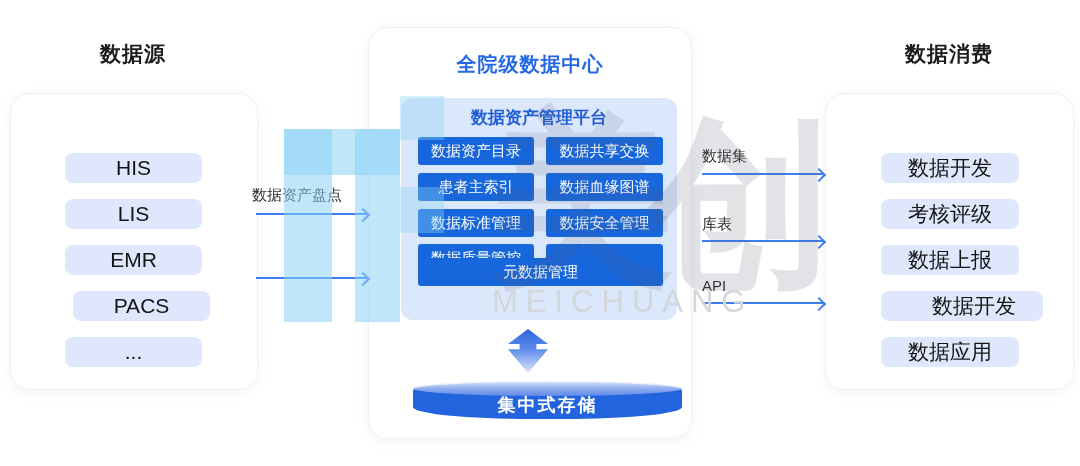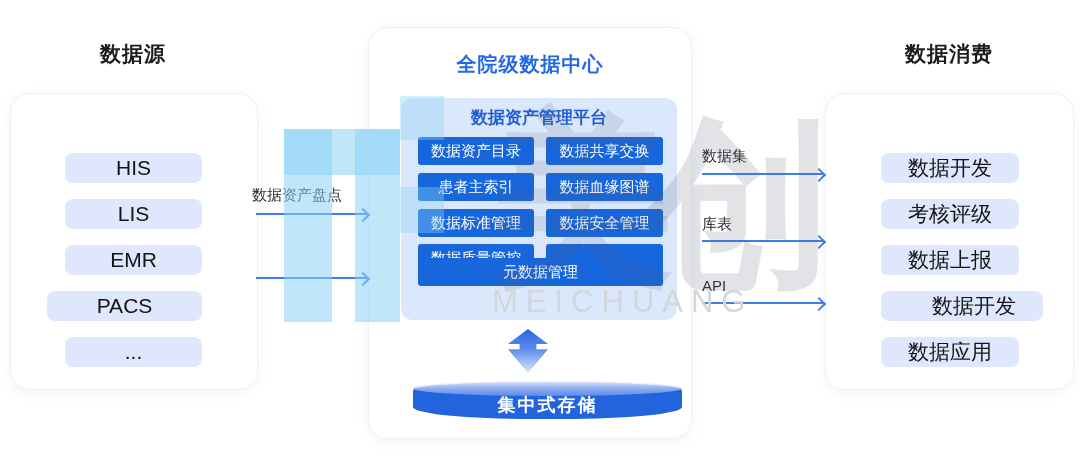--- a/index.html
+++ b/index.html
@@ -66,21 +66,21 @@
 <div class="stage">
 
   <div class="side-title" style="left:58px;top:40px;width:150px;">数据源</div>
   <div class="side-title" style="left:444px;top:0;width:0;height:0;"></div>
   <div class="side-title" style="left:874px;top:40px;width:150px;">数据消费</div>
 
   <div class="panel" style="left:10px;top:93px;width:246px;height:295px;">
     <div class="pill" style="left:54px;top:39px;width:137px;height:30px;">HIS</div>
     <div class="pill" style="left:54px;top:85px;width:137px;height:30px;">LIS</div>
     <div class="pill" style="left:54px;top:131px;width:137px;height:30px;">EMR</div>
-    <div class="pill" style="left:36px;top:177px;width:155px;height:30px;">PACS</div>
+    <div class="pill" style="left:62px;top:177px;width:137px;height:30px;">PACS</div>
     <div class="pill" style="left:54px;top:223px;width:137px;height:30px;">...</div>
   </div>
 
   <div class="panel" style="left:368px;top:27px;width:322px;height:410px;">
     <div class="center-title">全院级数据中心</div>
 
     <div class="platform">
       <div class="platform-title">数据资产管理平台</div>
 
       <div class="module m-l row1">数据资产目录</div>

